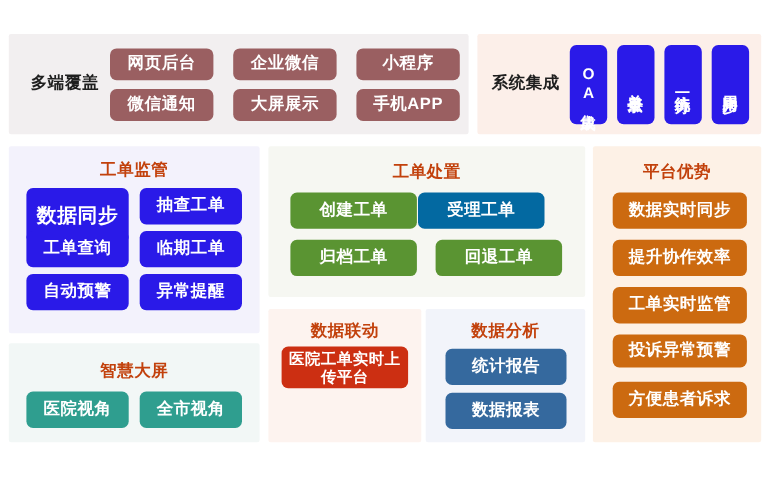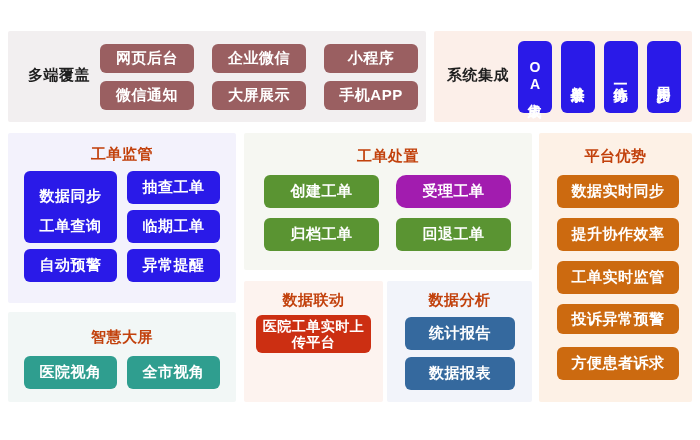--- a/index.html
+++ b/index.html
@@ -87,42 +87,42 @@
 
     <div class="btn vert" style="left:84px; top:10px; width:34px; height:72px; background:#2a1ae8; font-size:14px;">OA集成</div>
     <div class="btn vert" style="left:127px; top:10px; width:34px; height:72px; background:#2a1ae8; font-size:14px;">单点登录</div>
     <div class="btn vert" style="left:170px; top:10px; width:34px; height:72px; background:#2a1ae8; font-size:14px;">统一待办</div>
     <div class="btn vert" style="left:213px; top:10px; width:34px; height:72px; background:#2a1ae8; font-size:14px;">用户同步</div>
   </div>
 
   <div class="panel" style="left:8px; top:133px; width:228px; height:170px; background:#f3f2fc;">
     <div class="panel-title" style="top:12px; font-size:15px;">工单监管</div>
 
-    <div class="btn" style="left:16px; top:38px; width:93px; height:50px; background:#2a1ae8; font-size:15px;">数据同步</div>
+    <div class="btn" style="left:16px; top:38px; width:93px; height:50px; background:#2a1ae8; font-size:18px;">数据同步</div>
     <div class="btn" style="left:119px; top:38px; width:93px; height:33px; background:#2a1ae8; font-size:15px;">抽查工单</div>
 
     <div class="btn" style="left:16px; top:77px; width:93px; height:33px; background:#2a1ae8; font-size:15px;">工单查询</div>
     <div class="btn" style="left:119px; top:77px; width:93px; height:33px; background:#2a1ae8; font-size:15px;">临期工单</div>
 
     <div class="btn" style="left:16px; top:116px; width:93px; height:33px; background:#2a1ae8; font-size:15px;">自动预警</div>
     <div class="btn" style="left:119px; top:116px; width:93px; height:33px; background:#2a1ae8; font-size:15px;">异常提醒</div>
   </div>
 
   <div class="panel" style="left:8px; top:312px; width:228px; height:90px; background:#f2f7f6;">
     <div class="panel-title" style="top:16px; font-size:15px;">智慧大屏</div>
 
     <div class="btn" style="left:16px; top:44px; width:93px; height:33px; background:#2f9e8f; font-size:15px;">医院视角</div>
     <div class="btn" style="left:119px; top:44px; width:93px; height:33px; background:#2f9e8f; font-size:15px;">全市视角</div>
   </div>
 
   <div class="panel" style="left:244px; top:133px; width:288px; height:137px; background:#f6f7f2;">
     <div class="panel-title" style="top:14px; font-size:15px;">工单处置</div>
 
     <div class="btn" style="left:20px; top:42px; width:115px; height:33px; background:#5a9432; font-size:15px;">创建工单</div>
-    <div class="btn" style="left:152px; top:42px; width:115px; height:33px; background:#a21caf; font-size:15px;border-radius:10px;">受理工单</div>
+    <div class="btn" style="left:136px; top:42px; width:115px; height:33px; background:#0369a1; font-size:15px;">受理工单</div>
 
     <div class="btn" style="left:20px; top:85px; width:115px; height:33px; background:#5a9432; font-size:15px;">归档工单</div>
     <div class="btn" style="left:152px; top:85px; width:115px; height:33px; background:#5a9432; font-size:15px;">回退工单</div>
   </div>
 
   <div class="panel" style="left:244px; top:281px; width:139px; height:121px; background:#fdf3ef;">
     <div class="panel-title" style="top:10px; font-size:15px;">数据联动</div>
 
     <div class="btn two-line" style="left:12px; top:34px; width:115px; height:38px; background:#cc2f12; font-size:14px;">医院工单实时上传平台</div>
   </div>

